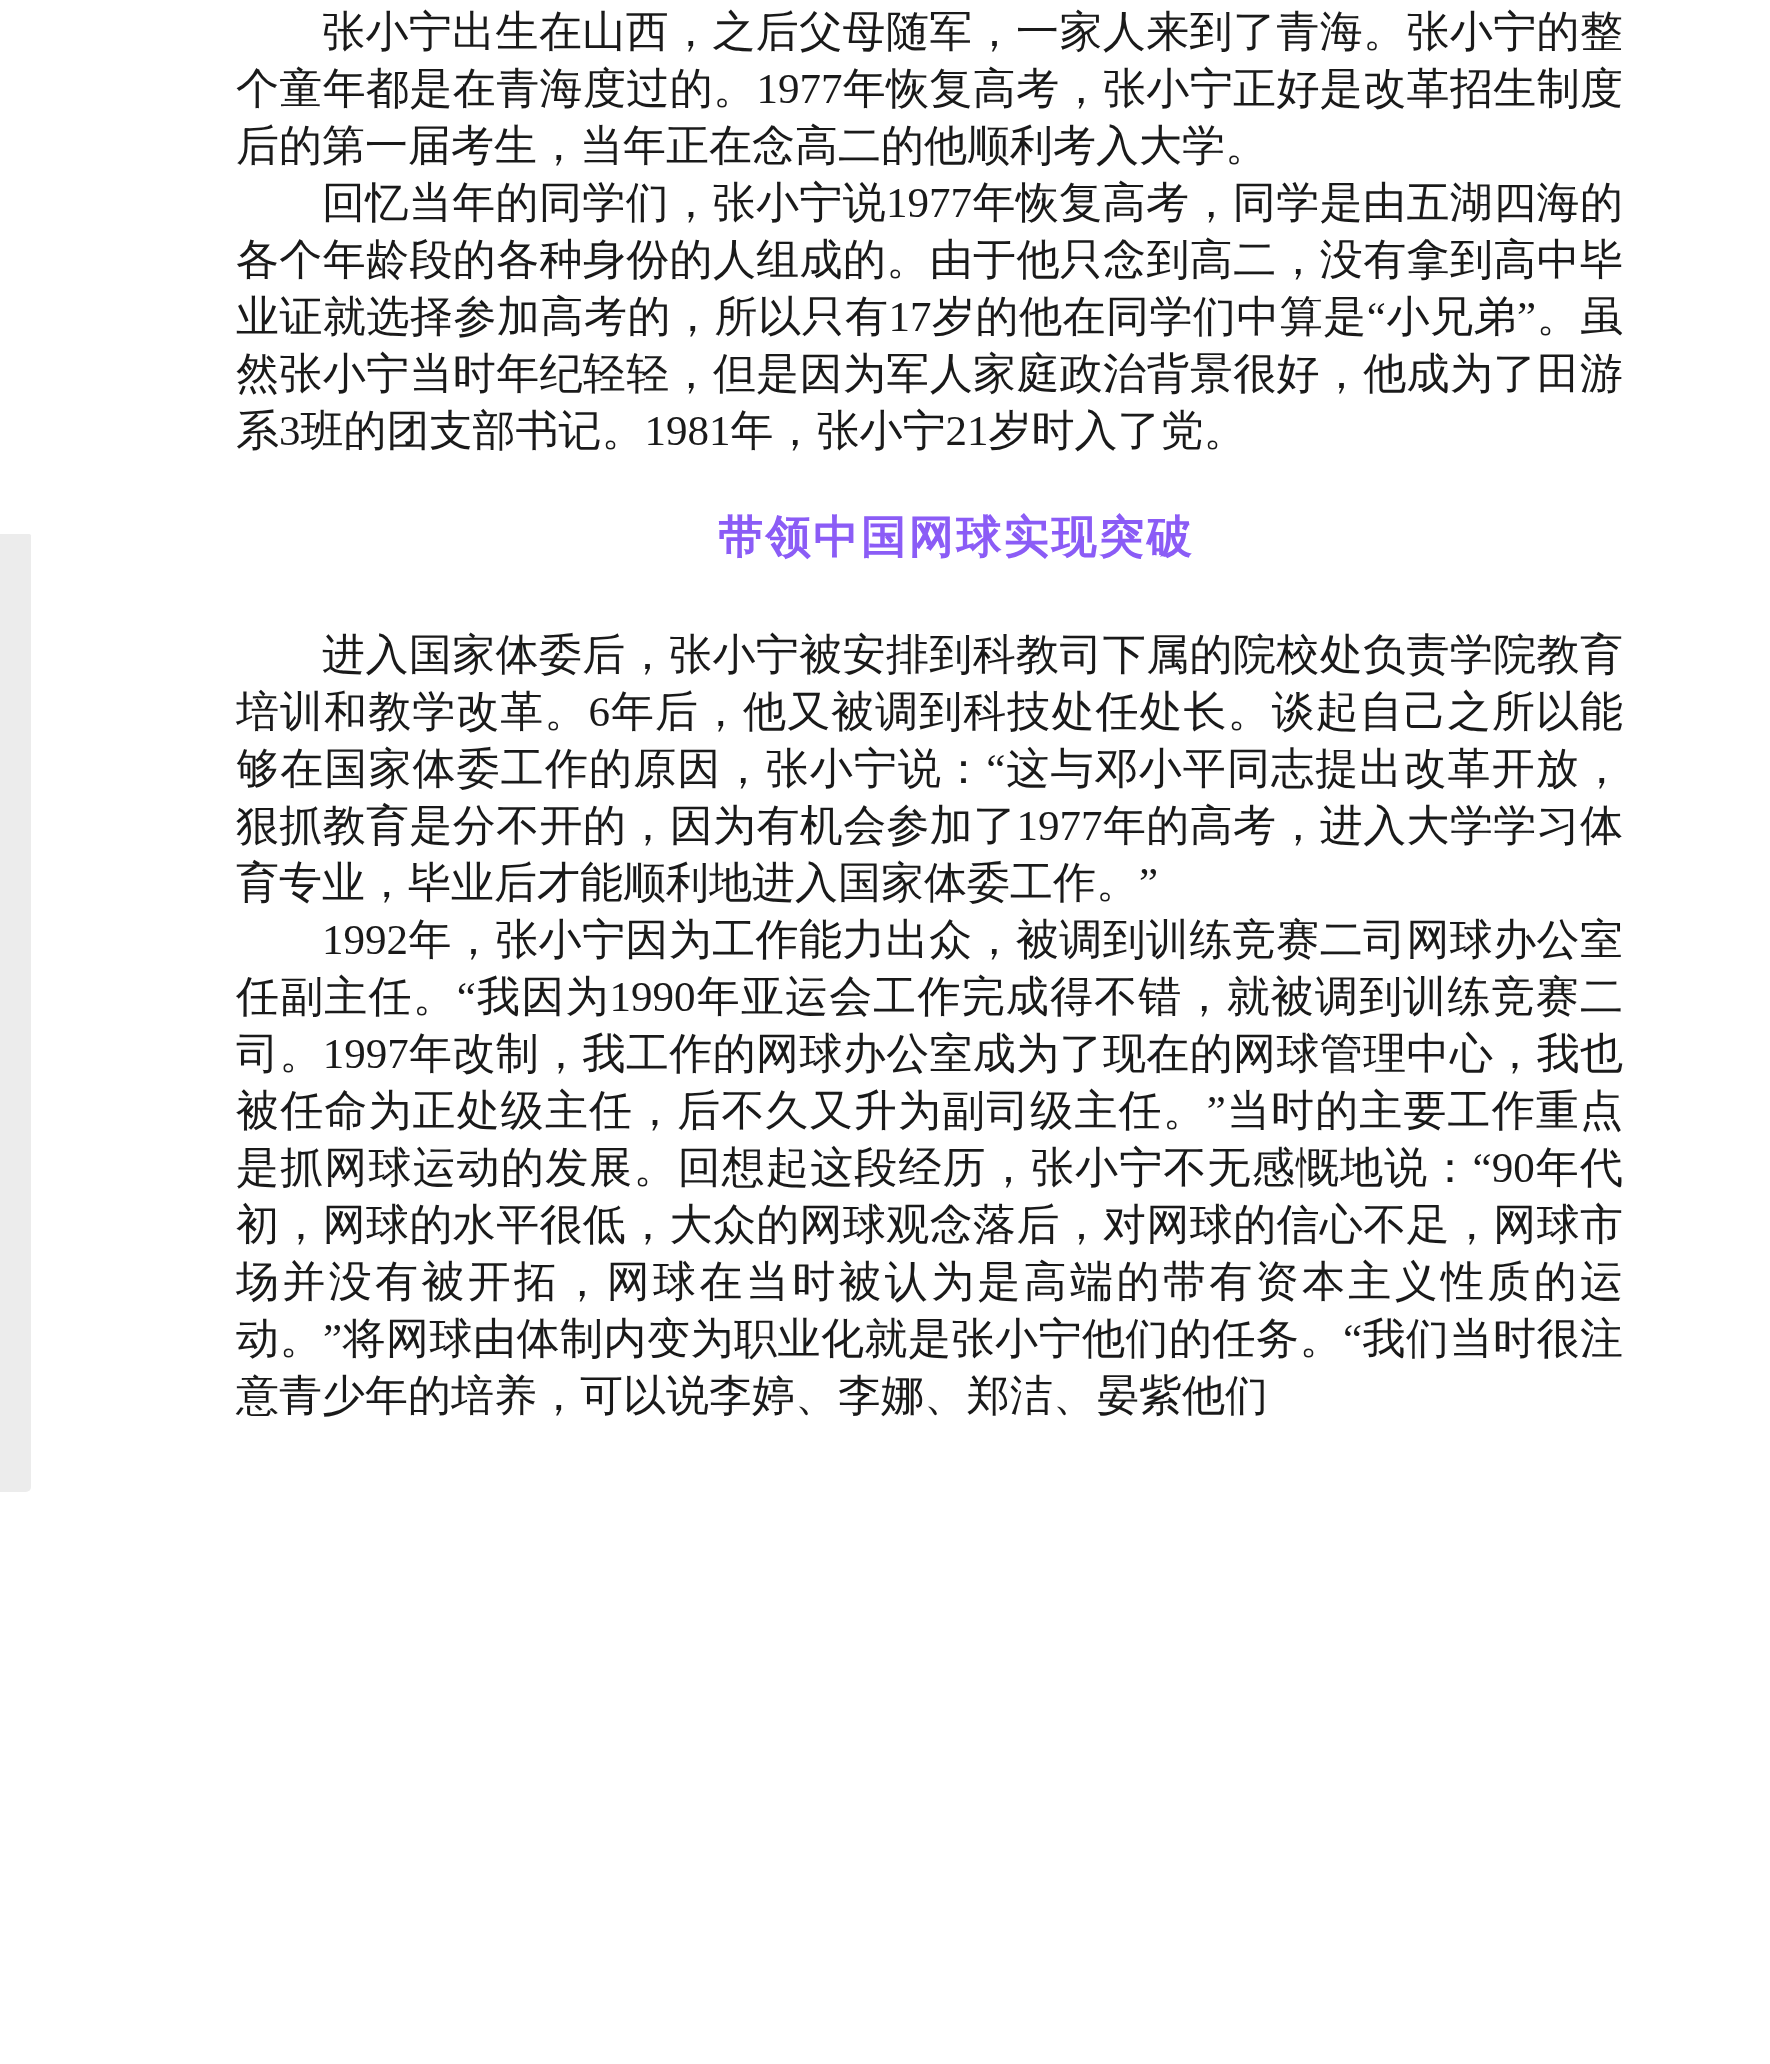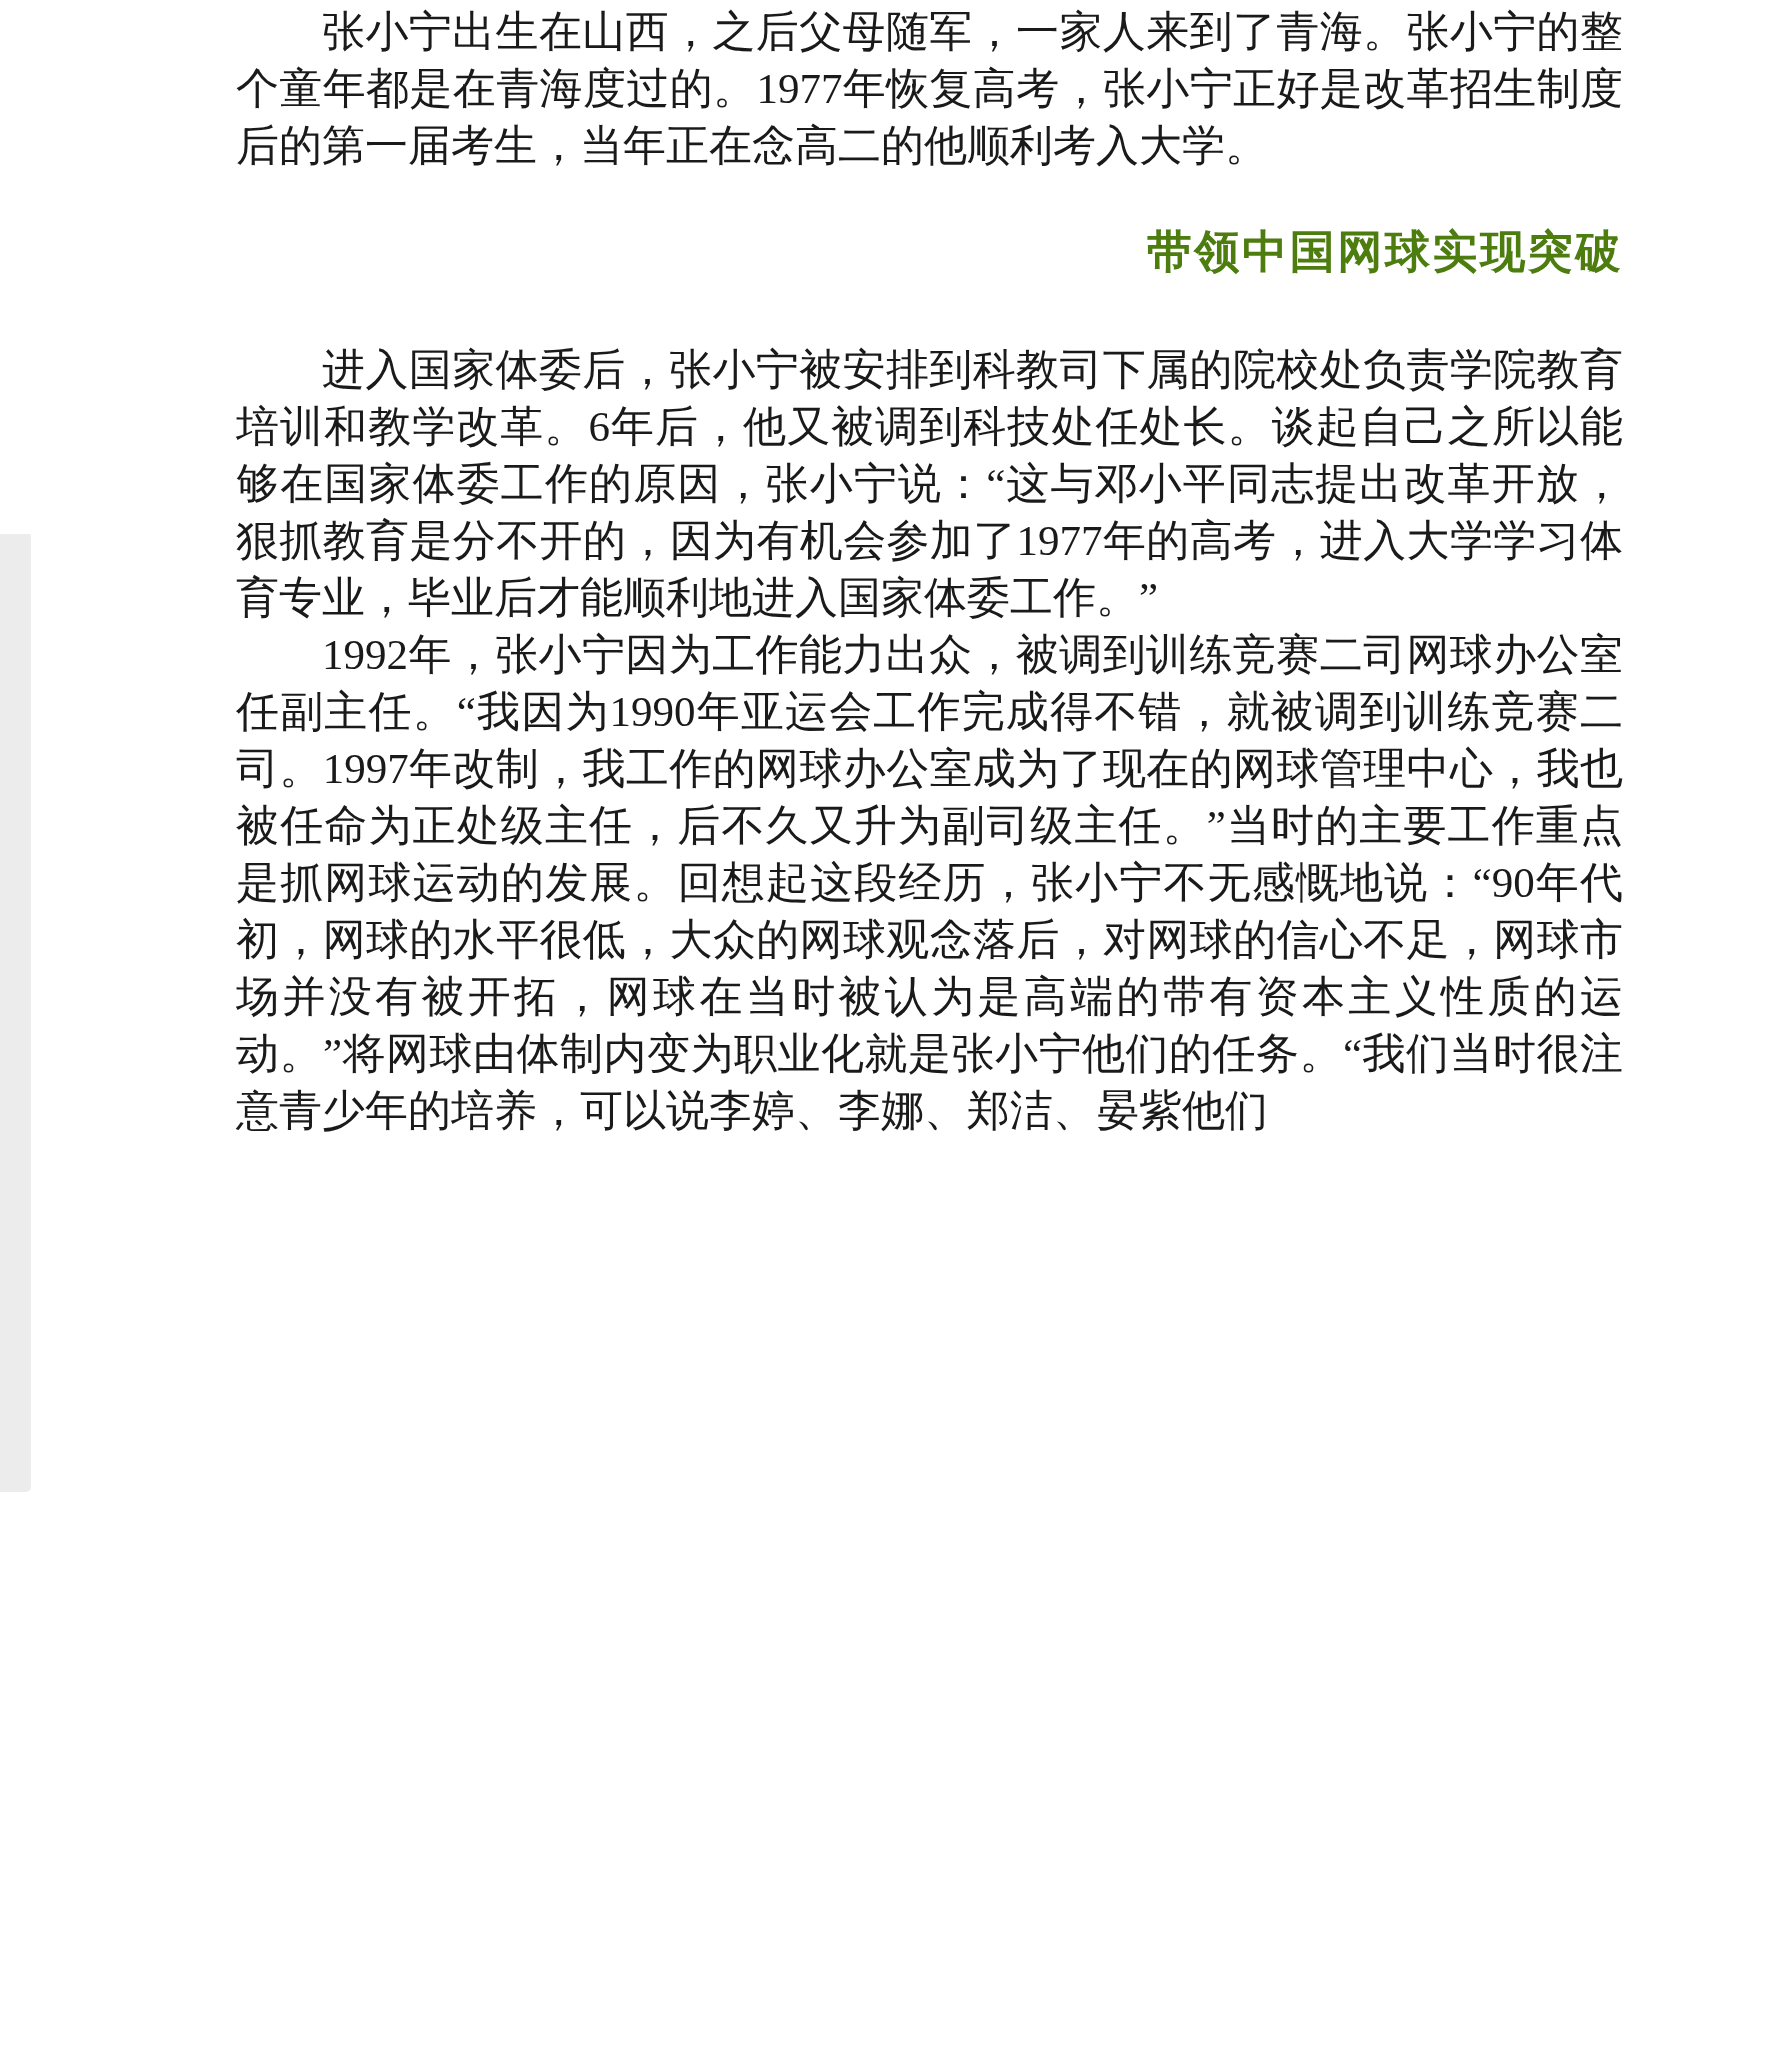--- a/index.html
+++ b/index.html
@@ -45,33 +45,34 @@
     margin: 0;
     padding: 0;
     text-indent: 2em;
   }
   .section-heading {
     font-family: "Liberation Sans", "DejaVu Sans", sans-serif;
     font-weight: bold;
     font-size: 45px;
     line-height: 53px;
     letter-spacing: 2.6px;
-    color: #4d7c0f;
+    color: #8b5cf6;
     margin: 51px 0 63px 54px;
     text-indent: 0;
-    text-align: right;
+    text-align: center;
   }
 </style>
 </head>
 <body>
 
 <div class="page">
   <div class="left-strip"></div>
   <div class="content">
     <p>张小宁出生在山西，之后父母随军，一家人来到了青海。张小宁的整个童年都是在青海度过的。1977年恢复高考，张小宁正好是改革招生制度后的第一届考生，当年正在念高二的他顺利考入大学。</p>
+    <p>回忆当年的同学们，张小宁说1977年恢复高考，同学是由五湖四海的各个年龄段的各种身份的人组成的。由于他只念到高二，没有拿到高中毕业证就选择参加高考的，所以只有17岁的他在同学们中算是“小兄弟”。虽然张小宁当时年纪轻轻，但是因为军人家庭政治背景很好，他成为了田游系3班的团支部书记。1981年，张小宁21岁时入了党。</p>
 
     <h2 class="section-heading">带领中国网球实现突破</h2>
 
     <p>进入国家体委后，张小宁被安排到科教司下属的院校处负责学院教育培训和教学改革。6年后，他又被调到科技处任处长。谈起自己之所以能够在国家体委工作的原因，张小宁说：“这与邓小平同志提出改革开放，狠抓教育是分不开的，因为有机会参加了1977年的高考，进入大学学习体育专业，毕业后才能顺利地进入国家体委工作。”</p>
     <p>1992年，张小宁因为工作能力出众，被调到训练竞赛二司网球办公室任副主任。“我因为1990年亚运会工作完成得不错，就被调到训练竞赛二司。1997年改制，我工作的网球办公室成为了现在的网球管理中心，我也被任命为正处级主任，后不久又升为副司级主任。”当时的主要工作重点是抓网球运动的发展。回想起这段经历，张小宁不无感慨地说：“90年代初，网球的水平很低，大众的网球观念落后，对网球的信心不足，网球市场并没有被开拓，网球在当时被认为是高端的带有资本主义性质的运动。”将网球由体制内变为职业化就是张小宁他们的任务。“我们当时很注意青少年的培养，可以说李婷、李娜、郑洁、晏紫他们</p>
   </div>
 </div>
 
 
 </body></html>

